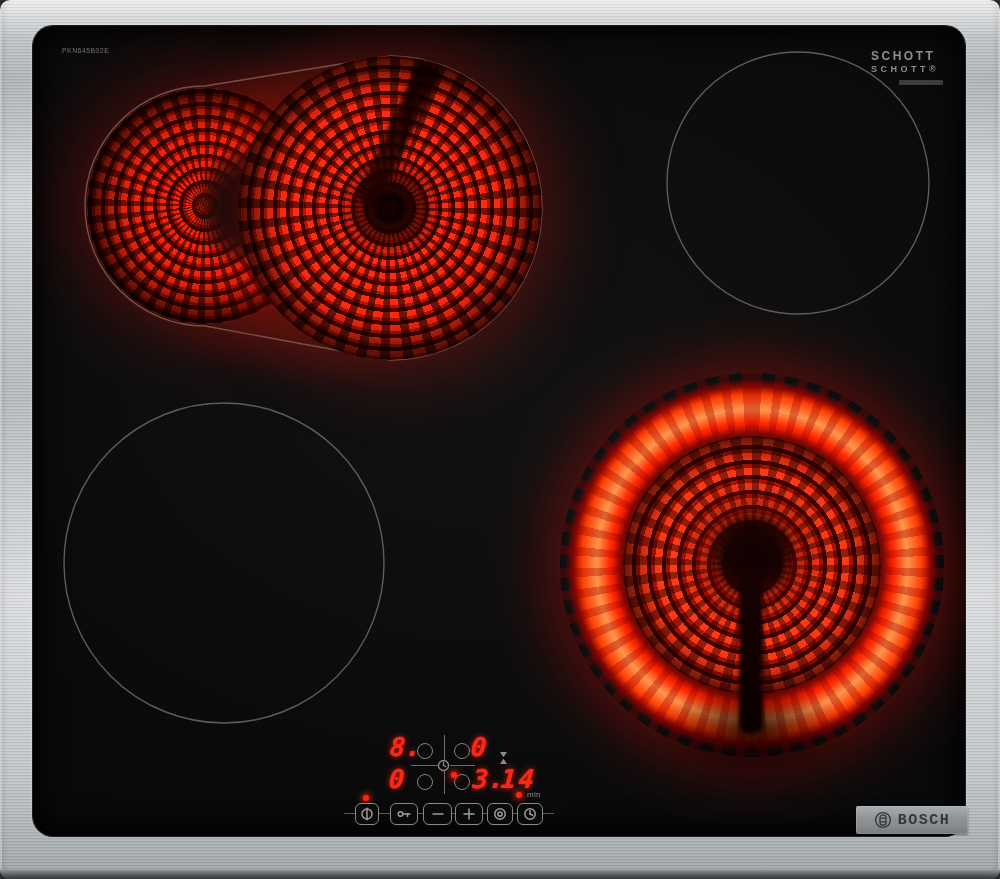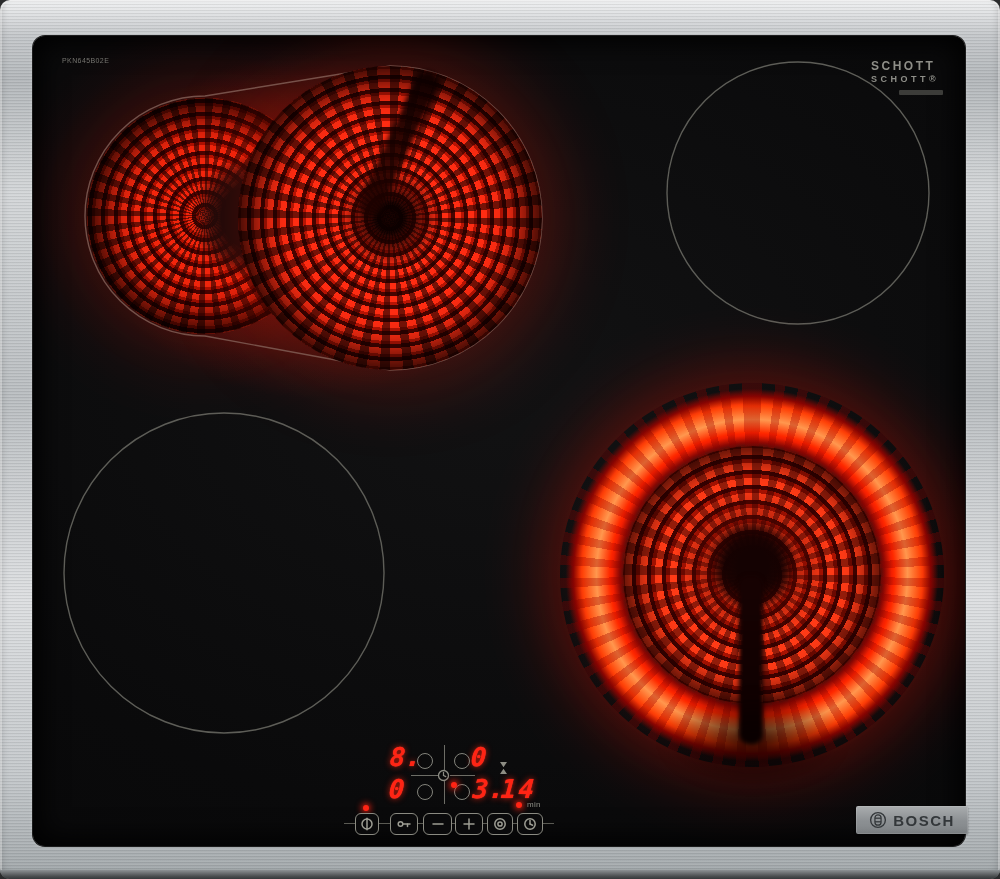--- a/index.html
+++ b/index.html
@@ -15,21 +15,21 @@
     box-shadow: inset 0 0 0 2px rgba(255,255,255,.35), inset 0 -4px 8px rgba(0,0,0,.25);
   }
   .frame-bottom-strip{
     position:absolute;left:0;right:0;bottom:0;height:9px;
     background:linear-gradient(180deg,#8d9194,#4a4d4f 70%,#36393b);
     border-radius:0 0 10px 10px;
   }
 
   
   .glass{
-    position:absolute;left:33px;top:36px;width:932px;height:810px;border-radius:12px;
+    position:absolute;left:33px;top:26px;width:932px;height:810px;border-radius:20px;
     background:radial-gradient(1100px 800px at 50% 42%, #121213 0%, #0a0a0b 55%, #070708 100%);
     box-shadow: inset 0 0 26px 8px rgba(0,0,0,.9), 0 0 0 1px rgba(10,10,10,.9), 0 0 4px 1px rgba(255,255,255,.18);
     overflow:hidden;
   }
 
   .zone-outlines{position:absolute;inset:0;z-index:2;}
 
   
   .halo{position:absolute;border-radius:50%;z-index:1;pointer-events:none;}
   .tl-halo{left:-10px;top:-40px;width:580px;height:460px;
@@ -98,21 +98,21 @@
   .btn{position:absolute;top:77px;height:22px;border:1.3px solid #8a8a81;border-radius:6px;background:#0a0a0b;
     display:flex;align-items:center;justify-content:center;}
   .btn svg{display:block;}
   .icon-stroke{stroke:#9d9d93;stroke-width:1.5;fill:none;stroke-linecap:round;}
 
   
   .bosch-plate{position:absolute;left:856px;top:806px;width:112px;height:28px;z-index:7;border-radius:2px;
     background:linear-gradient(180deg,#aaadaf,#8b8f92 55%,#790b0b00),linear-gradient(180deg,#a8abad,#85898c 60%,#767a7d);
     box-shadow:0 1px 2px rgba(0,0,0,.4), inset 0 0 0 1px rgba(255,255,255,.12);
     display:flex;align-items:center;justify-content:center;gap:6px;}
-  .bosch-text{font-size:15px;font-weight:bold;letter-spacing:1.5px;color:#33373a;font-family:Liberation Sans, sans-serif;}
+  .bosch-text{font-size:15px;font-weight:bold;letter-spacing:1.5px;color:#33373a;font-family:Liberation Mono, monospace;}
 </style>
 </head>
 <body>
 
 <div class="stage">
   <div class="frame"></div>
 
   <div class="glass">
 
     <svg class="zone-outlines" width="932" height="811" viewBox="0 0 932 811">

